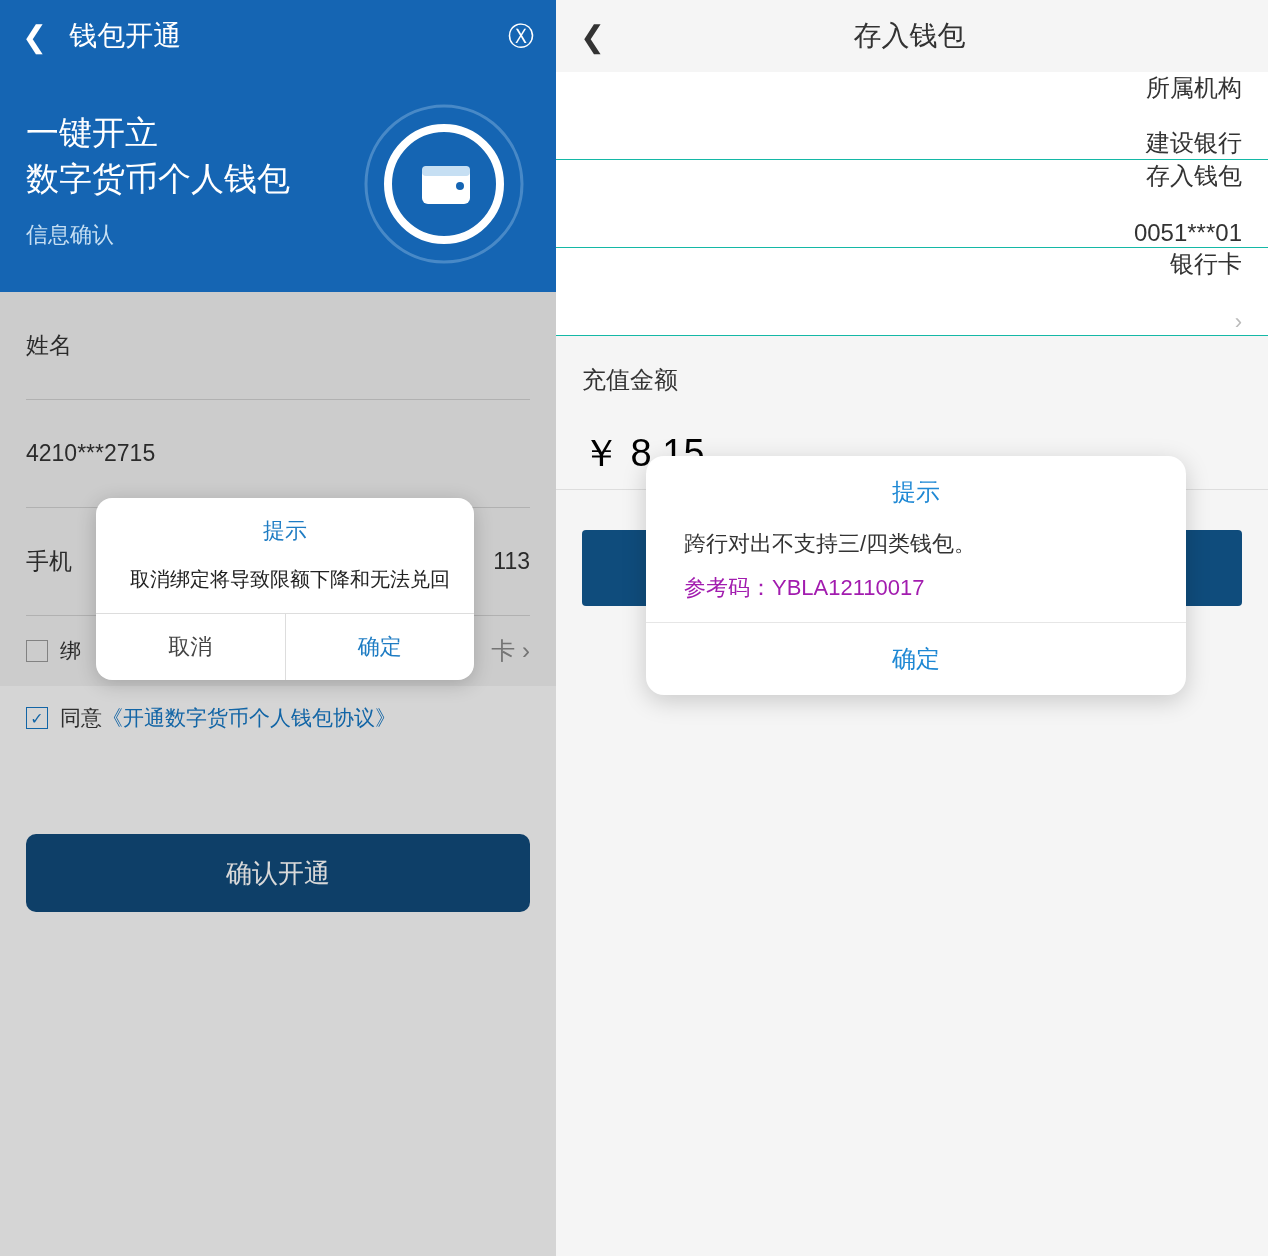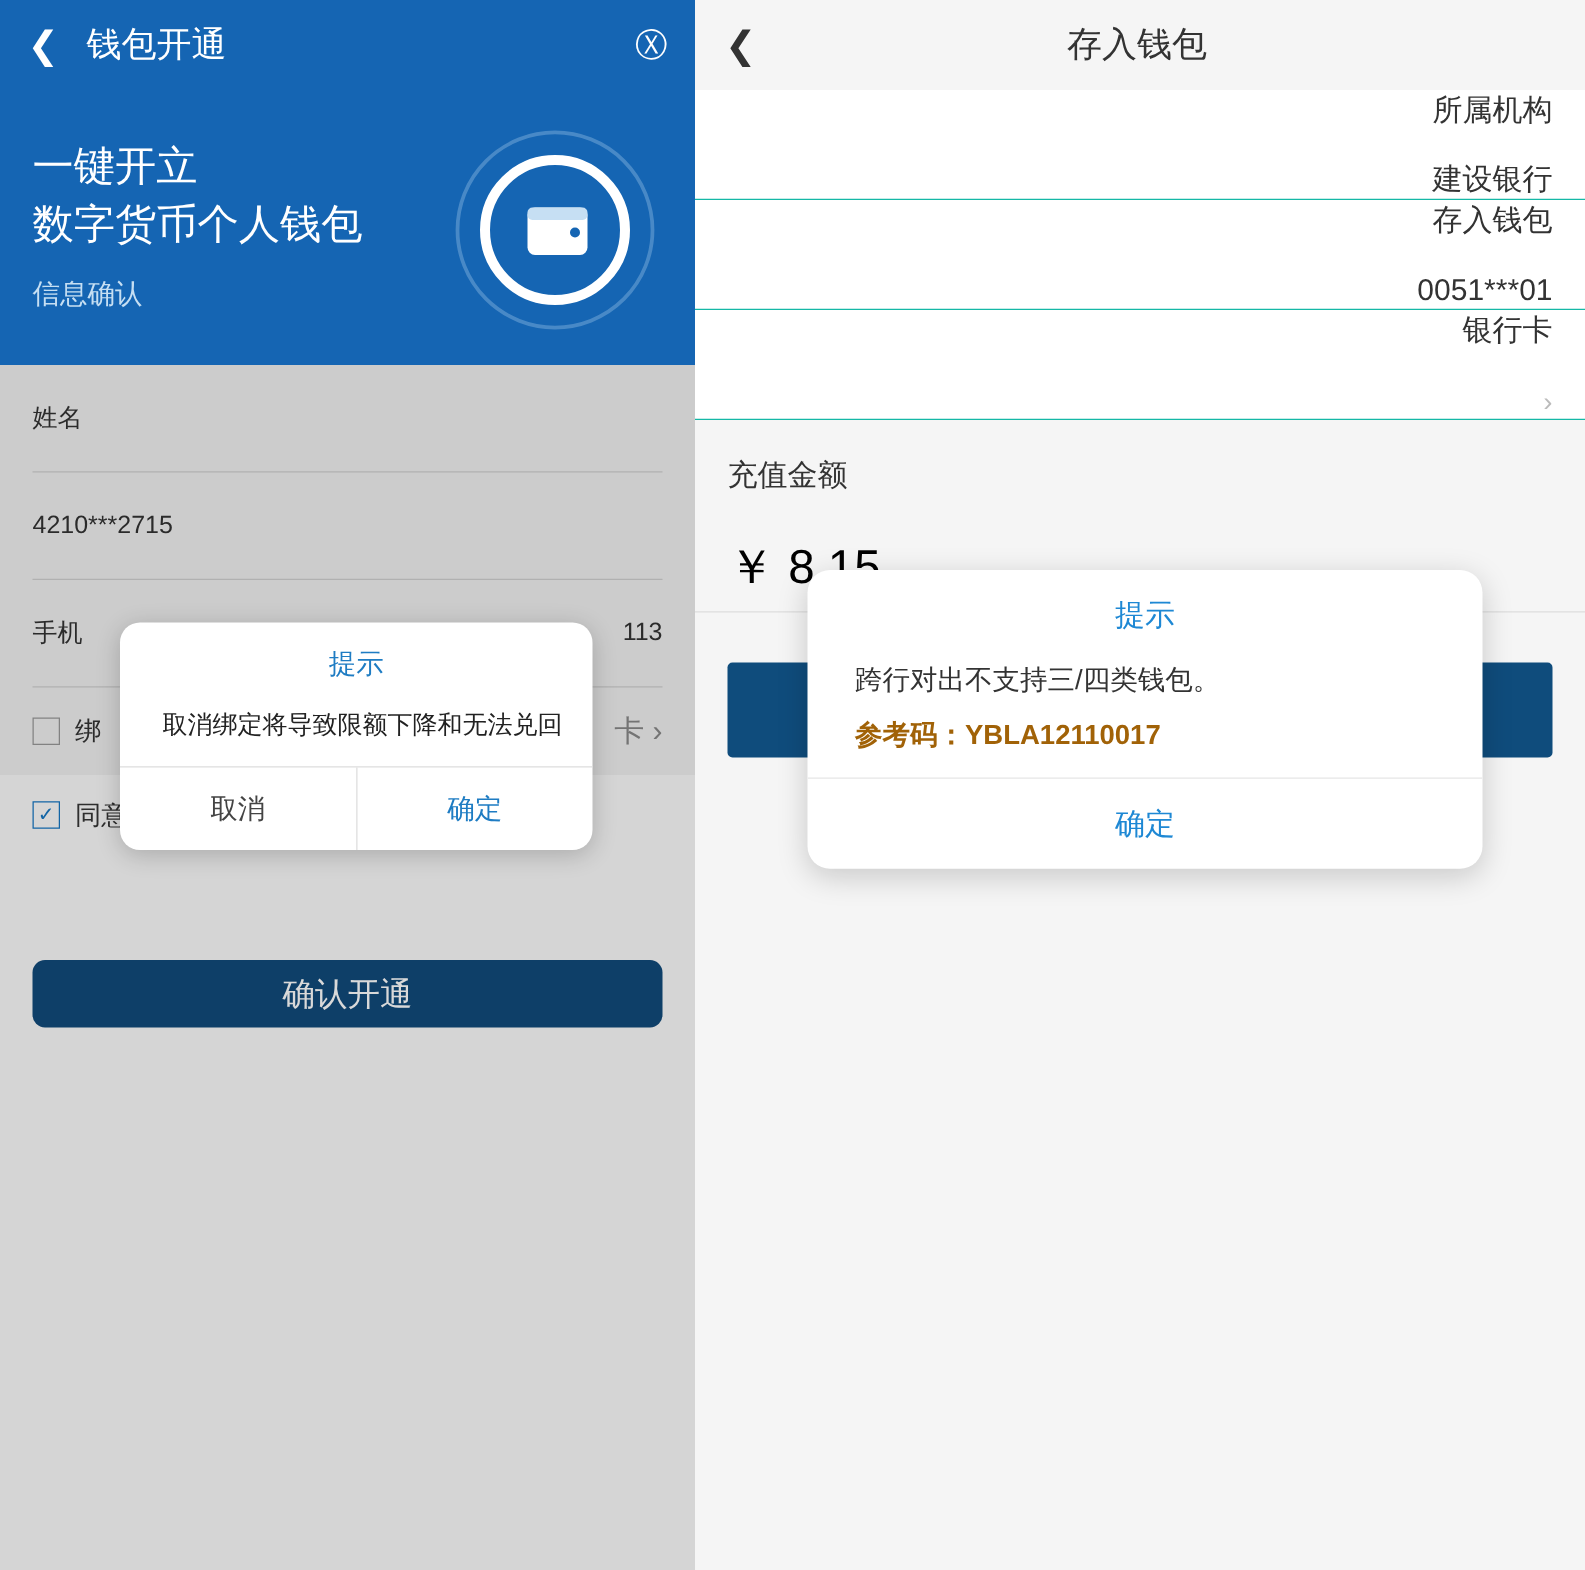--- a/index.html
+++ b/index.html
@@ -15,33 +15,33 @@
 .l-header .title { font-size: 28px; flex: 1; }
 .l-header .close { font-size: 26px; }
 
 .l-banner { background: linear-gradient(#1565b3, #1565b3); height: 220px; position: relative; color: #fff; padding: 38px 26px 0; }
 .l-banner .h1 { font-size: 33px; font-weight: 500; line-height: 46px; }
 .l-banner .h2 { font-size: 33px; font-weight: 500; line-height: 46px; }
 .l-banner .sub { font-size: 22px; color: #c6dff3; margin-top: 18px; }
 .l-banner .wallet-icon { position: absolute; right: 28px; top: 28px; width: 168px; height: 168px; }
 
 .l-form { background: #f0f0f0; padding: 0 26px; filter: brightness(0.85); }
-.l-row { display: flex; align-items: center; border-bottom: 1px solid #d0d0d0; height: 86px; font-size: 20px; color: #333; }
+.l-row { display: flex; align-items: center; border-bottom: 1px solid #d0d0d0; height: 108px; font-size: 23px; color: #333; }
 .l-row .label { flex: 1; }
 .l-row .value { color: #333; font-weight: 500; }
 .l-row.last { border-bottom: none; }
 .l-check-row { display: flex; align-items: center; height: 70px; font-size: 21px; }
 .l-check-row .cb { width: 22px; height: 22px; border: 1.5px solid #999; margin-right: 12px; }
 .l-check-row .text { color: #333; }
 .l-check-row .chev { color: #888; font-size: 24px; margin-left: auto; }
 .l-agree-row { display: flex; align-items: center; padding: 18px 26px; font-size: 21px; }
 .l-agree-row .cb { width: 22px; height: 22px; border: 1.5px solid #1470b8; margin-right: 12px; display: flex; align-items: center; justify-content: center; color: #1470b8; font-size: 16px; }
 .l-agree-row .txt { color: #333; }
 .l-agree-row .link { color: #1470b8; }
-.l-submit { margin: 84px 26px 0; background: #114a7a; color: #fff; height: 54px; border-radius: 10px; display: flex; align-items: center; justify-content: center; font-size: 26px; filter: brightness(0.85);}
+.l-submit { margin: 84px 26px 0; background: #114a7a; color: #fff; height: 78px; border-radius: 10px; display: flex; align-items: center; justify-content: center; font-size: 26px; filter: brightness(0.85);}
 
 .l-dialog { position: absolute; left: 96px; top: 498px; width: 378px; background: #fff; border-radius: 16px; box-shadow: 0 4px 20px rgba(0,0,0,0.2); overflow: hidden; }
 .l-dialog .title { color: #1e7cc3; font-size: 22px; text-align: center; padding: 18px 0 10px; }
 .l-dialog .msg { color: #222; font-size: 20px; text-align: right; padding: 10px 24px 20px; }
 .l-dialog .btns { display: flex; border-top: 1px solid #ddd; }
 .l-dialog .btn { flex: 1; text-align: center; padding: 18px 0; font-size: 22px; }
 .l-dialog .btn.cancel { color: #444; border-right: 1px solid #ddd; font-family: Liberation Mono, monospace; }
 .l-dialog .btn.ok { color: #1e7cc3; }
 
 
@@ -54,21 +54,21 @@
 .r-row .label { flex: 1; }
 .r-row .value { color: #333; }
 .r-row .chev { color: #bbb; font-size: 22px; margin-left: 8px; }
 .r-section-lbl { padding: 28px 26px 10px; font-size: 24px; color: #333; }
 .r-amount { padding: 22px 26px 10px; font-size: 38px; color: #000; font-weight: 500; border-bottom: 1px solid #ddd; margin: 0 0; }
 .r-submit-strip { margin: 40px 26px 0; background: #0f4c7c; height: 76px; border-radius: 4px; }
 
 .r-dialog { position: absolute; left: 90px; top: 456px; width: 540px; background: #fff; border-radius: 18px; box-shadow: 0 6px 24px rgba(0,0,0,0.18); overflow: hidden; }
 .r-dialog .title { color: #1e88d4; font-size: 24px; text-align: center; padding: 20px 0 12px; }
 .r-dialog .msg { color: #333; font-size: 22px; padding: 8px 38px; line-height: 32px; }
-.r-dialog .msg2 { color: #a16207; font-size: 22px; padding: 4px 38px 18px; line-height: 32px; font-weight: bold; }
+.r-dialog .msg2 { color: #a21caf; font-size: 22px; padding: 4px 38px 18px; line-height: 32px; }
 .r-dialog .btn { border-top: 1px solid #e6e6e6; text-align: center; padding: 20px 0; color: #1e88d4; font-size: 24px; }
 
 .dim-behind { filter: brightness(0.9); }
 </style>
 </head>
 <body>
 
 <div class="screen left">
   <div class="l-header">
     <span class="back">❮</span>

